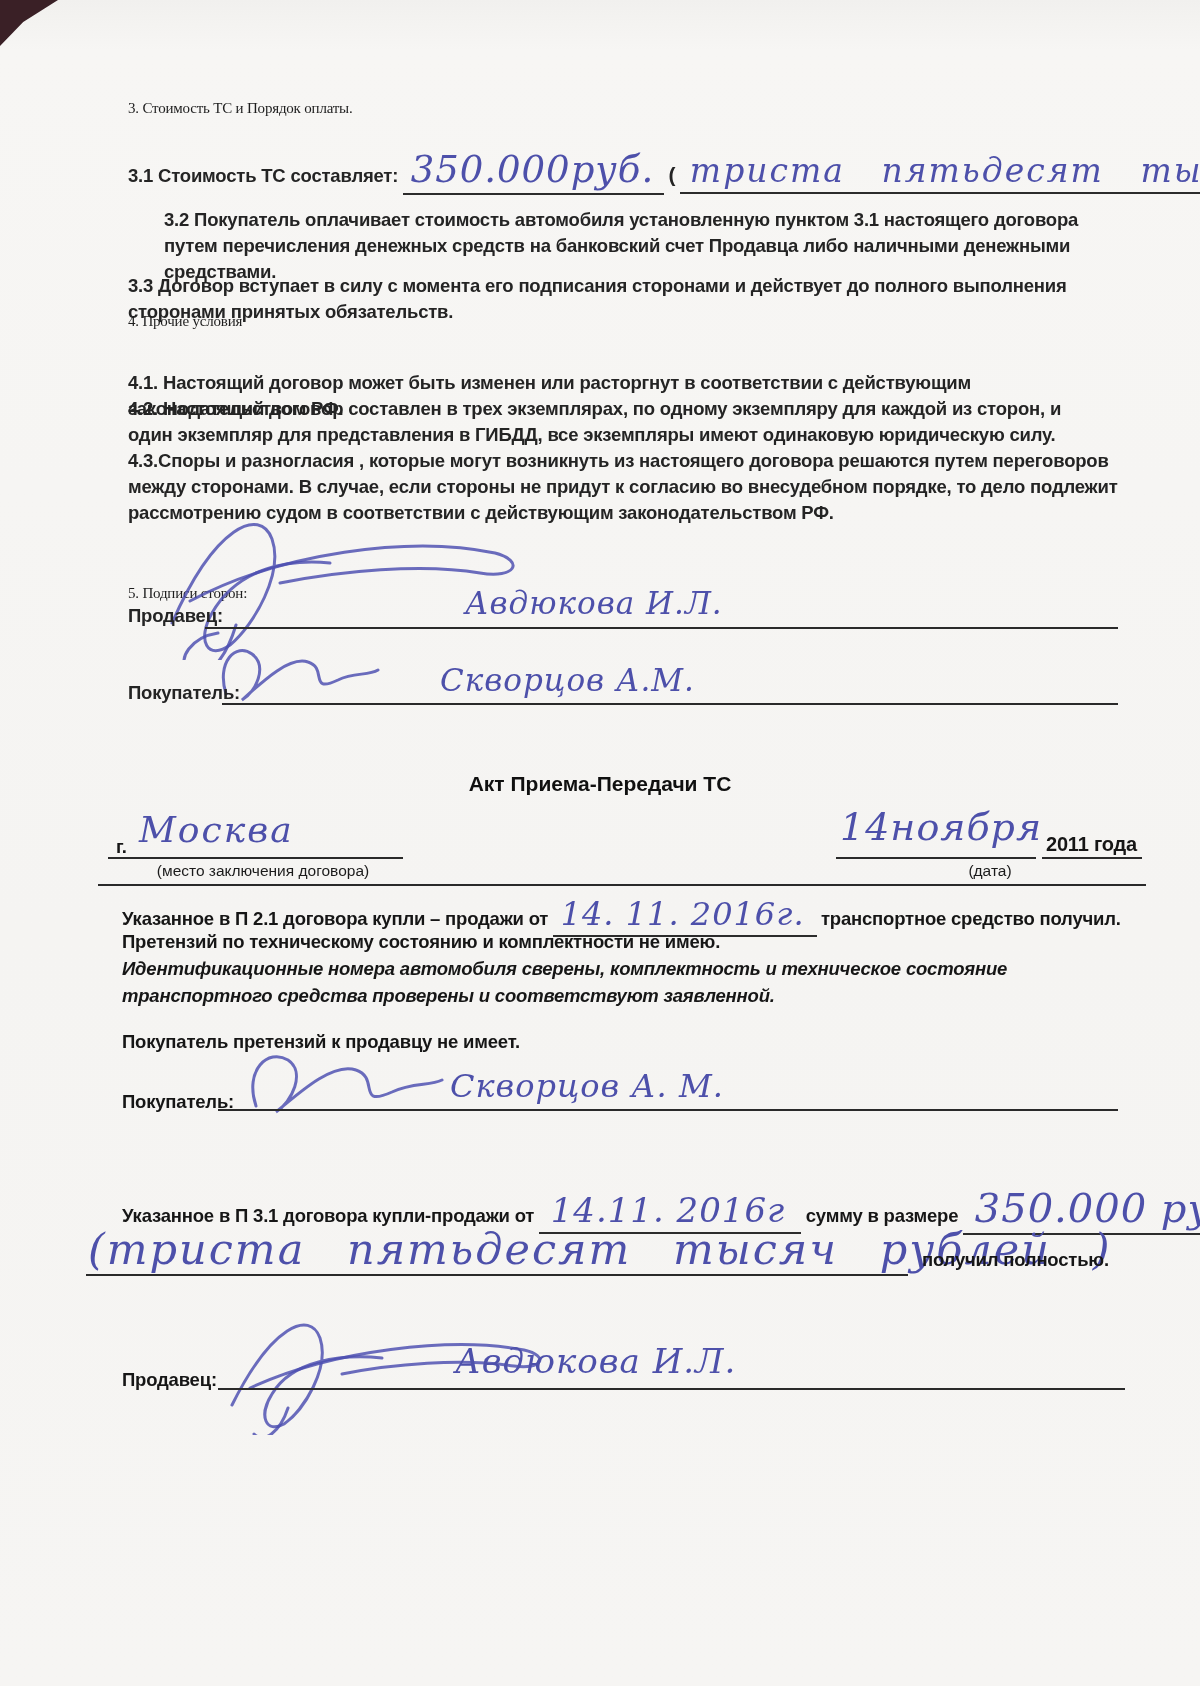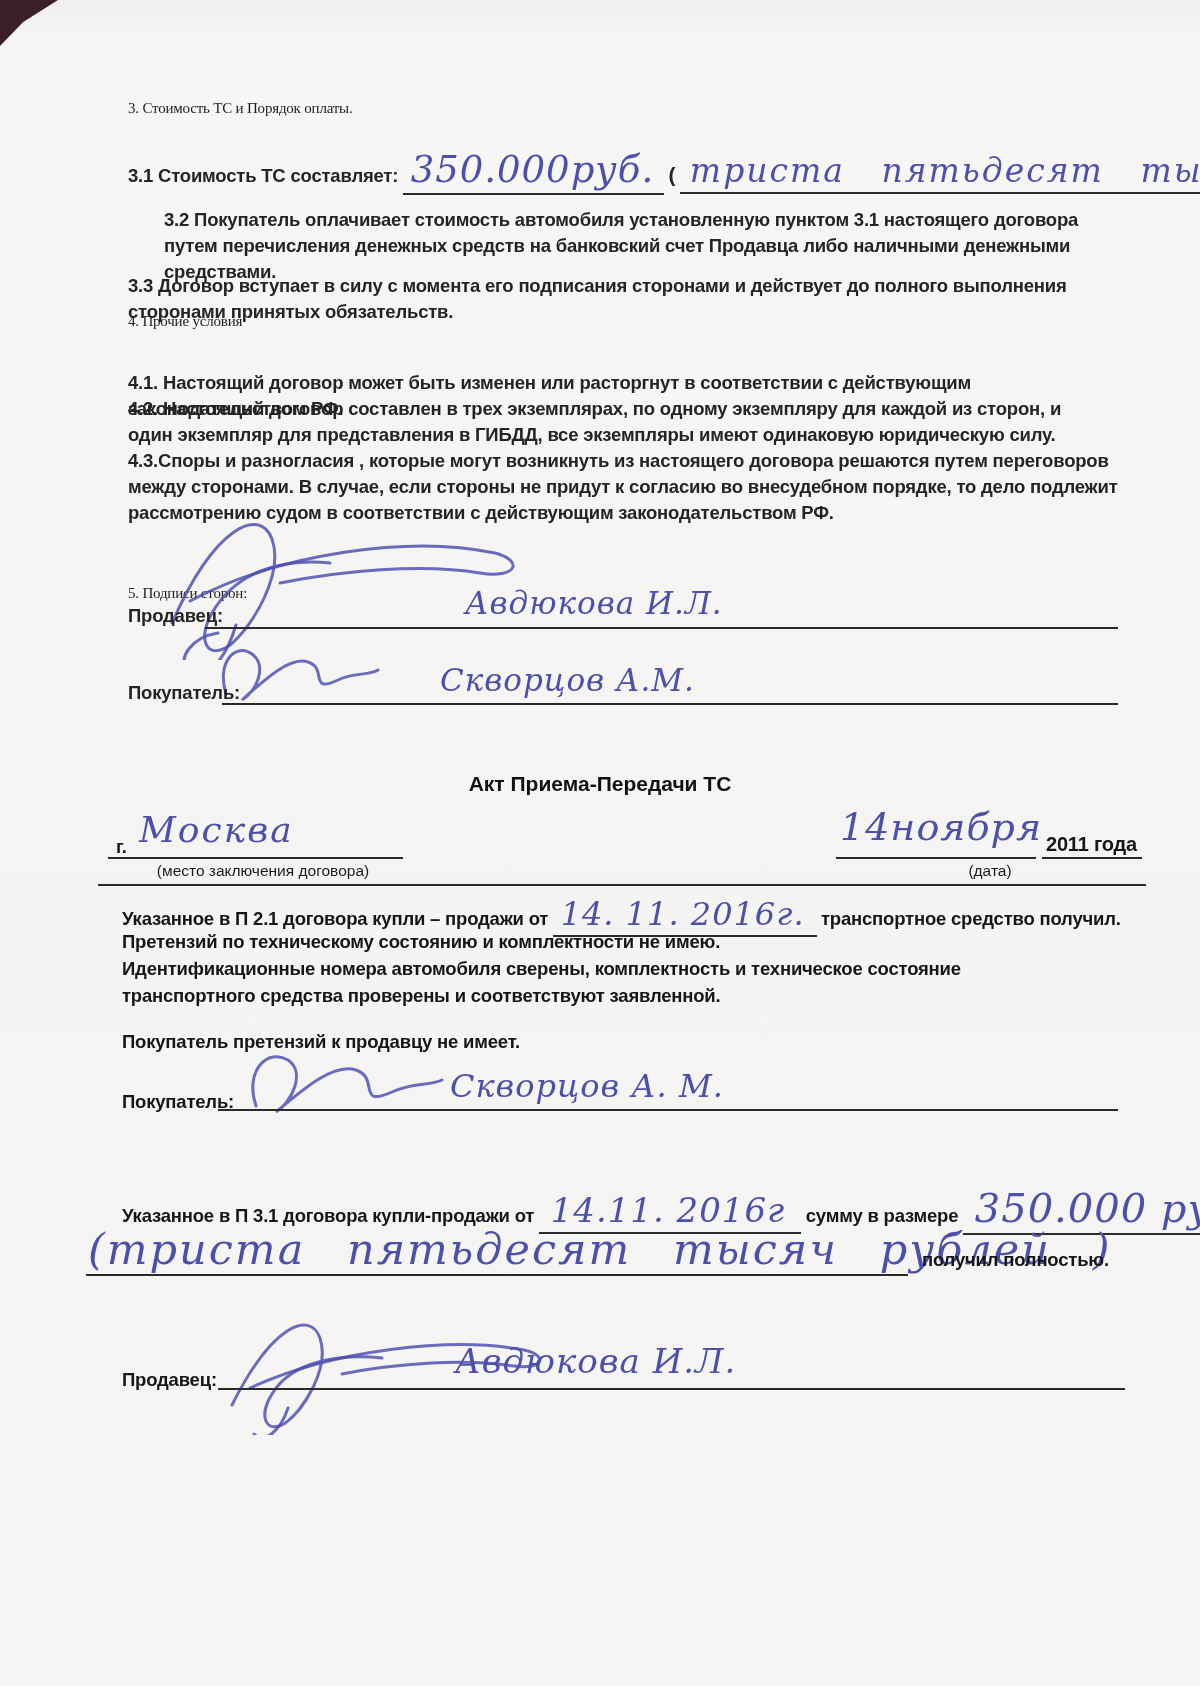--- a/index.html
+++ b/index.html
@@ -93,21 +93,21 @@
   <div class="abs caption" style="top:862px;left:930px;width:120px;text-align:center;">(дата)</div>
 
   <div class="rule" style="top:884px;left:98px;width:1048px;"></div>
 
   <div class="abs rowline" style="top:898px;left:122px;">
     <span class="bodyb">Указанное в П 2.1 договора купли – продажи от</span>
     <span class="hand u" style="font-size:32px;letter-spacing:1px;padding:0 12px 2px 8px;">14. 11. 2016г.</span>
     <span class="bodyb">транспортное средство получил.</span>
   </div>
   <div class="abs bodyb" style="top:928px;left:122px;">Претензий по техническому состоянию и комплектности не имею.</div>
-  <div class="abs bodyb" style="top:955px;left:122px;width:975px;">Идентификационные номера автомобиля сверены, комплектность и техническое состояние транспортного средства проверены и соответствуют заявленной.</div>
+  <div class="abs bodyb" style="top:955px;left:122px;width:975px;font-style:italic;">Идентификационные номера автомобиля сверены, комплектность и техническое состояние транспортного средства проверены и соответствуют заявленной.</div>
   <div class="abs bodyb" style="top:1028px;left:122px;">Покупатель претензий к продавцу не имеет.</div>
 
   <svg class="sig" style="top:1040px;left:240px;" width="215" height="92" viewBox="0 0 215 92">
     <path d="M 16,66 C 4,30 28,8 48,20 C 66,32 52,62 36,72 C 62,50 94,22 116,30 C 140,38 116,68 152,52 C 172,42 190,46 202,40"></path>
   </svg>
   <div class="abs bodyb" style="top:1088px;left:122px;">Покупатель:</div>
   <div class="rule" style="top:1109px;left:218px;width:900px;"></div>
   <div class="abs hand" style="top:1070px;left:450px;font-size:32px;letter-spacing:1px;">Скворцов  А. М.</div>
 
   <div class="abs rowline" style="top:1188px;left:122px;">

